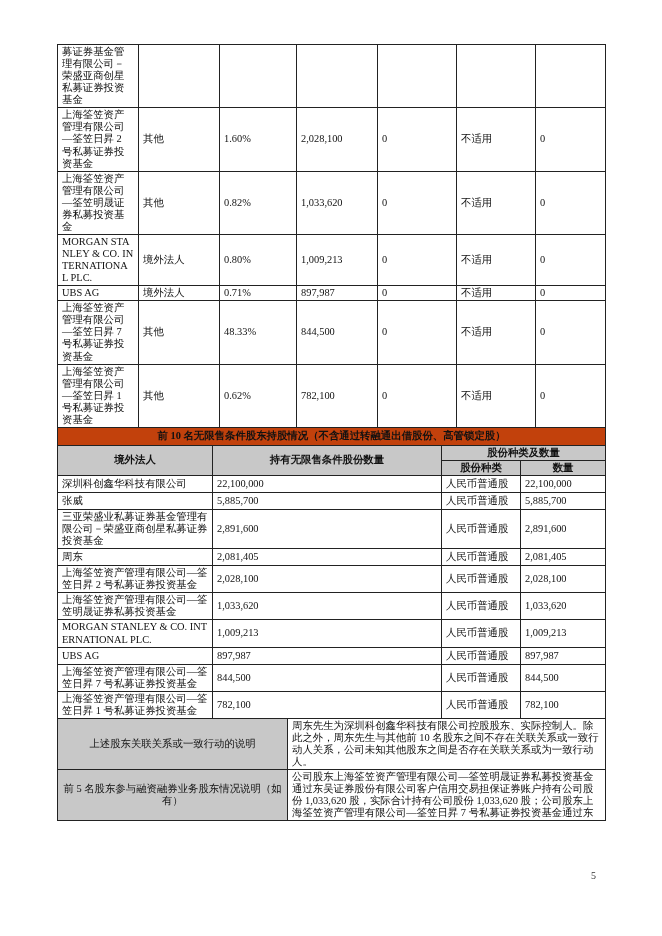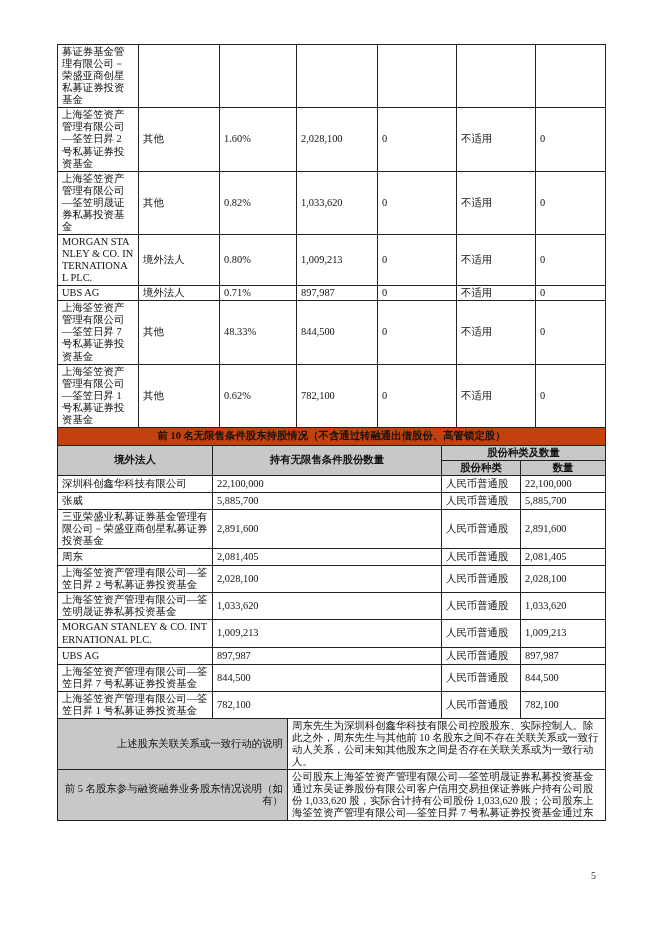--- a/index.html
+++ b/index.html
@@ -18,21 +18,21 @@
     font-size:10.4px;line-height:1.16;
   }
   table + table{margin-top:-1px;}
   td,th{
     border:1px solid #222;padding:1px 4px;vertical-align:middle;
     word-break:break-all;overflow:hidden;font-weight:normal;
   }
   .l{text-align:left;}
   .r{}
   .hd{background:#c8c8c8;font-weight:bold;text-align:center;}
-  .lbl{background:#c8c8c8;text-align:right;}
+  .lbl{background:#c8c8c8;text-align:center;}
   .sec{background:#c2410c;font-weight:bold;text-align:center;height:15px;}
   .t1 td{height:auto;}
   .one{height:14px;}
   .page-num{
     position:absolute;top:870px;left:591px;font-size:10px;color:#333;
   }
 </style>
 </head>
 <body>
 

